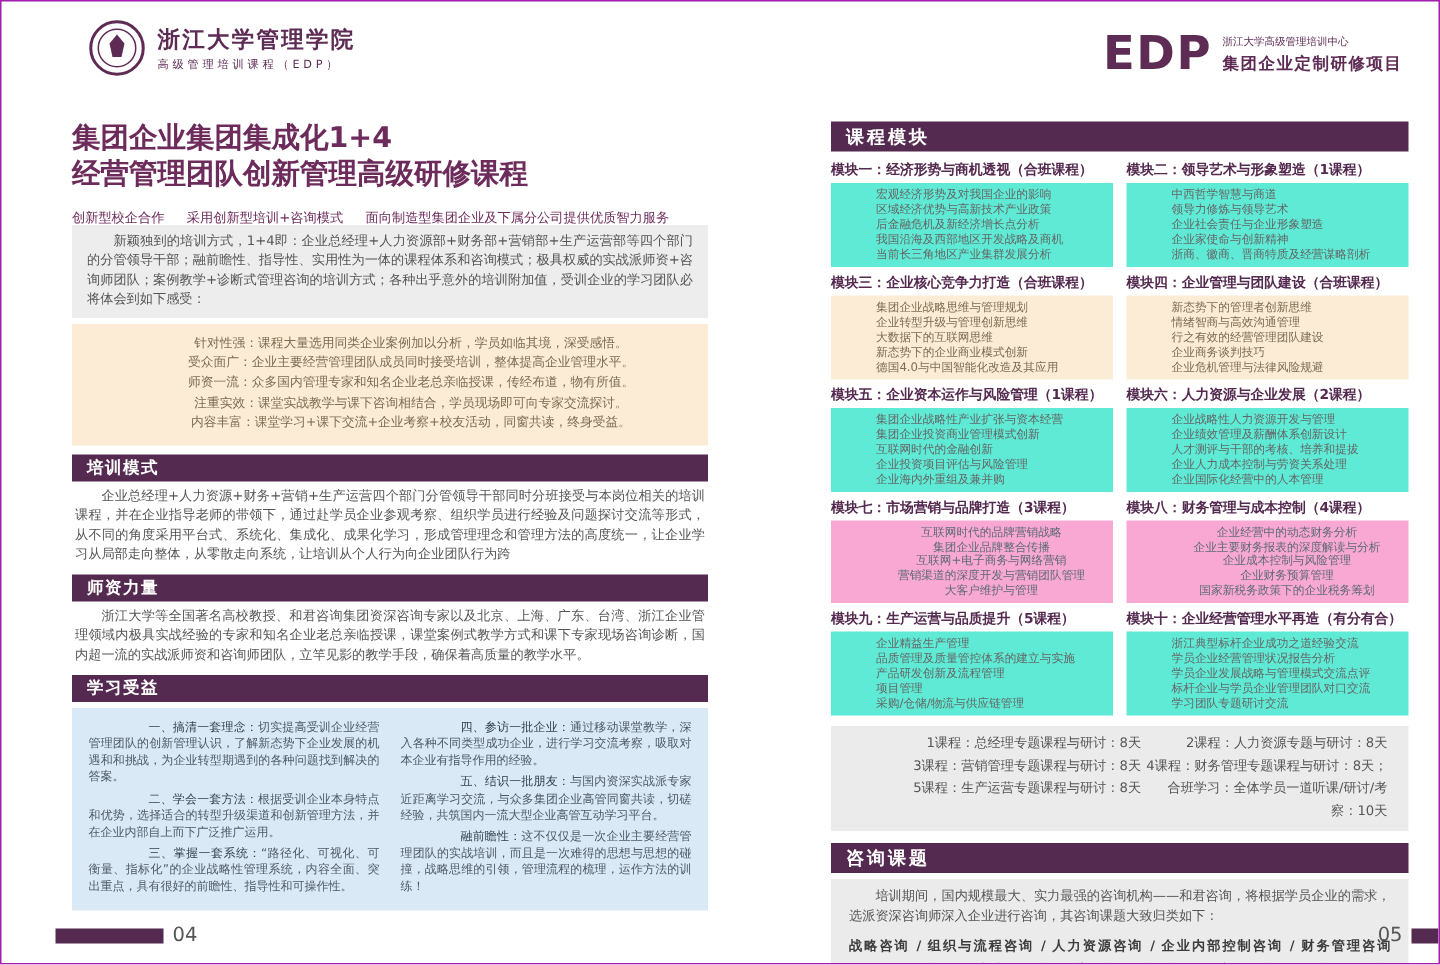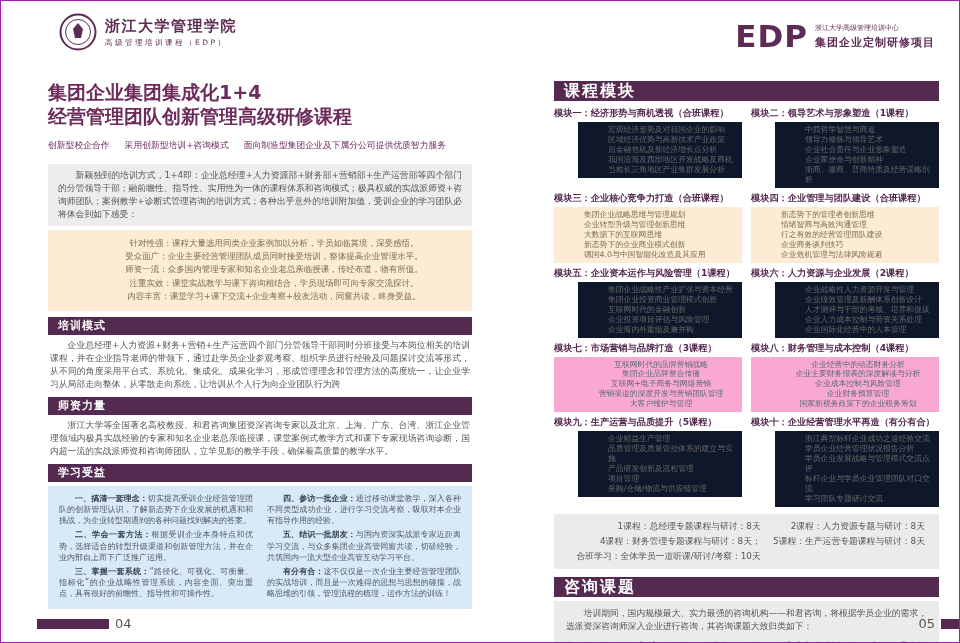--- a/index.html
+++ b/index.html
@@ -18,37 +18,37 @@
   .edp-line1{display:block;font-size:7px;color:#5e2b55;}
   .edp-line2{display:block;font-size:11px;font-weight:bold;color:#5e2b55;margin-top:2px;letter-spacing:1px;}
   
   .lp{position:absolute;left:47px;top:80px;width:424px;}
   .title{margin:0;font-size:19px;line-height:1.25;color:#6d2b5b;font-weight:bold;}
   .tl{display:block;}
   .subtitle{margin-top:4px;height:14px;}
   .sub-item{display:inline-block;margin-right:15px;font-size:8.8px;color:#6d2b5b;}
   .bar{background:#552a50;color:#fff;font-weight:bold;}
   .bar-sm{margin-top:6px;height:18px;line-height:18px;font-size:11px;padding-left:10px;letter-spacing:1px;}
-  .graybox{background:#ededed;margin-top:17px;padding:5px 10px;}
+  .graybox{background:#ededed;margin-top:3px;padding:5px 10px;}
   .ind{margin:0;text-indent:2em;font-size:8.8px;line-height:1.48;color:#555;text-align:justify;}
   .creambox{background:#fcecd5;margin-top:4px;padding:7px 12px 7px 40px;text-align:center;}
   .bullet{font-size:8.5px;line-height:1.58;color:#7d6b53;}
   .plain{padding:4px 2px 0;}
   .bluebox{background:#d9eaf6;margin-top:4px;padding:7px 11px;display:flex;gap:14px;}
   .bcol{flex:1;min-width:0;}
   .bcol p{margin:0 0 3px;font-size:8px;line-height:1.4;color:#4e5a66;text-indent:2em;text-align:justify;}
-  .blead{font-weight:bold;color:#323f4c;}
+  .blead{font-weight:normal;color:#323f4c;margin-left:24px;}
   
   .rp{position:absolute;left:553px;top:80px;width:385px;}
-  .bar-lg{height:20px;line-height:20px;font-size:16px;padding-left:10px;letter-spacing:2px;}
+  .bar-lg{height:20px;line-height:20px;font-size:12px;padding-left:10px;letter-spacing:2px;}
   .modgrid{display:grid;grid-template-columns:1fr 1fr;column-gap:9px;margin-top:2px;}
   .mtitle{font-size:9.2px;font-weight:bold;color:#552a50;margin:4px 0 2px;}
   .mbox{padding:3px 4px 3px 30px;}
   .mitem{font-size:7.8px;line-height:1.28;color:#666;}
-  .tone-gray{background:#0f172a;margin-left:24px;}
+  .tone-gray{background:#5eead4;}
   .tone-cream{background:#fcecd5;}
   .tone-blue{background:#f9a8d4;text-align:center;}
   .tone-cream .mitem{color:#7d6b53;}
   .tone-blue .mitem{color:#5c6a76;}
   .schedule{background:#ebebeb;margin-top:7px;padding:5px 14px;display:grid;grid-template-columns:54% 46%;}
   .sched-cell{font-size:8.8px;color:#555;line-height:1.7;text-align:right;}
   .consultbox{background:#ebebeb;margin-top:4px;padding:6px 12px 8px;}
   .topics{margin-top:5px;}
   .topics-row{font-size:8.8px;font-weight:bold;color:#3c3c3c;line-height:1.85;
     text-align:justify;text-align-last:justify;}
@@ -119,21 +119,21 @@
     <div class="bar bar-sm">学习受益</div>
     <div class="bluebox">
       <div class="bcol">
         <p><span class="blead">一、搞清一套理念：</span><span>切实提高受训企业经营管理团队的创新管理认识，了解新态势下企业发展的机遇和和挑战，为企业转型期遇到的各种问题找到解决的答案。</span></p>
         <p><span class="blead">二、学会一套方法：</span><span>根据受训企业本身特点和优势，选择适合的转型升级渠道和创新管理方法，并在企业内部自上而下广泛推广运用。</span></p>
         <p><span class="blead">三、掌握一套系统：</span><span>“路径化、可视化、可衡量、指标化”的企业战略性管理系统，内容全面、突出重点，具有很好的前瞻性、指导性和可操作性。</span></p>
       </div>
       <div class="bcol">
         <p><span class="blead">四、参访一批企业：</span><span>通过移动课堂教学，深入各种不同类型成功企业，进行学习交流考察，吸取对本企业有指导作用的经验。</span></p>
         <p><span class="blead">五、结识一批朋友：</span><span>与国内资深实战派专家近距离学习交流，与众多集团企业高管同窗共读，切磋经验，共筑国内一流大型企业高管互动学习平台。</span></p>
-        <p><span class="blead">有分有合：</span><span>这不仅仅是一次企业主要经营管理团队的实战培训，而且是一次难得的思想与思想的碰撞，战略思维的引领，管理流程的梳理，运作方法的训练！</span></p>
+        <p><span class="blead">融前瞻性：</span><span>这不仅仅是一次企业主要经营管理团队的实战培训，而且是一次难得的思想与思想的碰撞，战略思维的引领，管理流程的梳理，运作方法的训练！</span></p>
       </div>
     </div>
   </section>
 
   <section class="rp">
     <div class="bar bar-lg">课程模块</div>
 
     <div class="modgrid">
       <div class="mod">
         <div class="mtitle">模块一：经济形势与商机透视（合班课程）</div>
@@ -233,20 +233,21 @@
             <div class="mitem">学员企业发展战略与管理模式交流点评</div>
             <div class="mitem">标杆企业与学员企业管理团队对口交流</div>
             <div class="mitem">学习团队专题研讨交流</div>
           </div>
       </div>
     </div>
 
     <div class="schedule">
         <div class="sched-cell">1课程：总经理专题课程与研讨：8天</div>
         <div class="sched-cell">2课程：人力资源专题与研讨：8天</div>
+        <div class="sched-cell">3课程：营销管理专题课程与研讨：8天</div>
         <div class="sched-cell">4课程：财务管理专题课程与研讨：8天；</div>
         <div class="sched-cell">5课程：生产运营专题课程与研讨：8天</div>
         <div class="sched-cell">合班学习：全体学员一道听课/研讨/考察：10天</div>
       </div>
 
     <div class="bar bar-lg" style="margin-top:8px;">咨询课题</div>
     <div class="consultbox">
       <p class="ind">培训期间，国内规模最大、实力最强的咨询机构——和君咨询，将根据学员企业的需求，选派资深咨询师深入企业进行咨询，其咨询课题大致归类如下：</p>
       <div class="topics">
           <div class="topics-row">战略咨询 / 组织与流程咨询 / 人力资源咨询 / 企业内部控制咨询 / 财务管理咨询</div>

